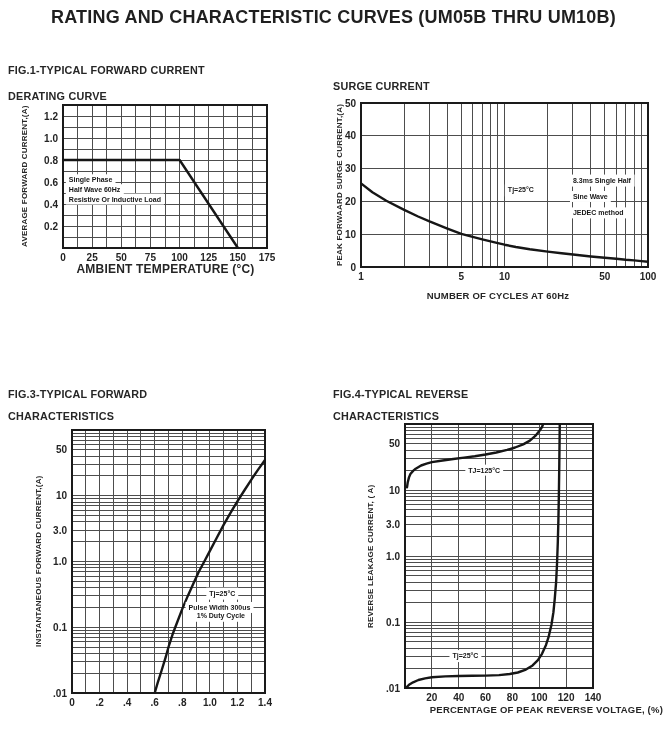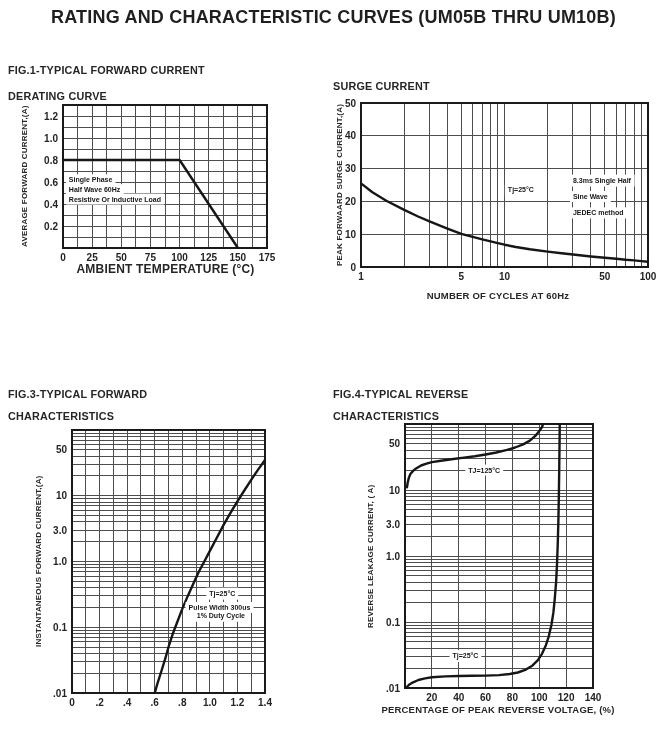--- a/index.html
+++ b/index.html
@@ -302,14 +302,14 @@
         <rect x="71" y="38" width="190" height="266"></rect>
       </clipPath>
       <path class="curve" d="M74.0 102.3 L74.7 97.5 L76.0 92.4 L77.4 89.0 L80.1 85.9 L82.7 83.7 L88.1 80.5 L93.5 78.7 L98.9 77.1 L109.6 75.5 L120.3 74.0 L131.1 72.6 L141.8 71.2 L152.6 69.5 L163.3 67.5 L174.1 64.9 L182.1 62.5 L190.2 59.4 L196.9 55.6 L202.3 50.9 L206.3 46.1 L209.0 42.0 L211.0 36.8" clip-path="url(#clip-3)"></path>
       <path class="curve" d="M72.7 303.0 L76.0 299.8 L80.1 297.3 L85.4 295.0 L92.1 293.4 L98.9 292.3 L112.3 291.4 L125.7 291.0 L139.1 290.8 L152.6 290.6 L166.0 290.1 L176.7 289.0 L184.8 287.5 L192.9 284.6 L199.6 280.4 L204.9 275.1 L209.0 268.8 L213.0 259.9 L215.7 251.6 L218.4 240.0 L220.4 227.4 L221.7 214.4 L223.1 197.3 L224.0 179.2 L224.8 157.5 L225.4 135.1 L225.9 108.0 L226.3 78.7 L226.6 53.6 L226.8 36.3" clip-path="url(#clip-3)"></path>
       <rect class="annbg" x="132.33013916015625" y="79.63201904296875" width="37.796875" height="11"></rect>
       <text class="ann" x="151.22857142857143" y="87.63202028617727" text-anchor="middle">TJ=125°C</text>
       <rect class="annbg" x="116.45201110839844" y="265.07012939453125" width="31.953125" height="12"></rect>
       <text class="ann" x="132.42857142857144" y="273.070128206938" text-anchor="middle">Tj=25°C</text>
     </svg>
   <div class="ylabel" style="left:33px;top:39px;height:264px;">REVERSE LEAKAGE CURRENT, ( A)</div>
-  <div class="xlabel" style="top:319px;">PERCENTAGE OF PEAK REVERSE VOLTAGE, (%)</div>
+  <div class="xlabel" style="top:319px;text-align:right;">PERCENTAGE OF PEAK REVERSE VOLTAGE, (%)</div>
 </div>
 
 </body></html>

